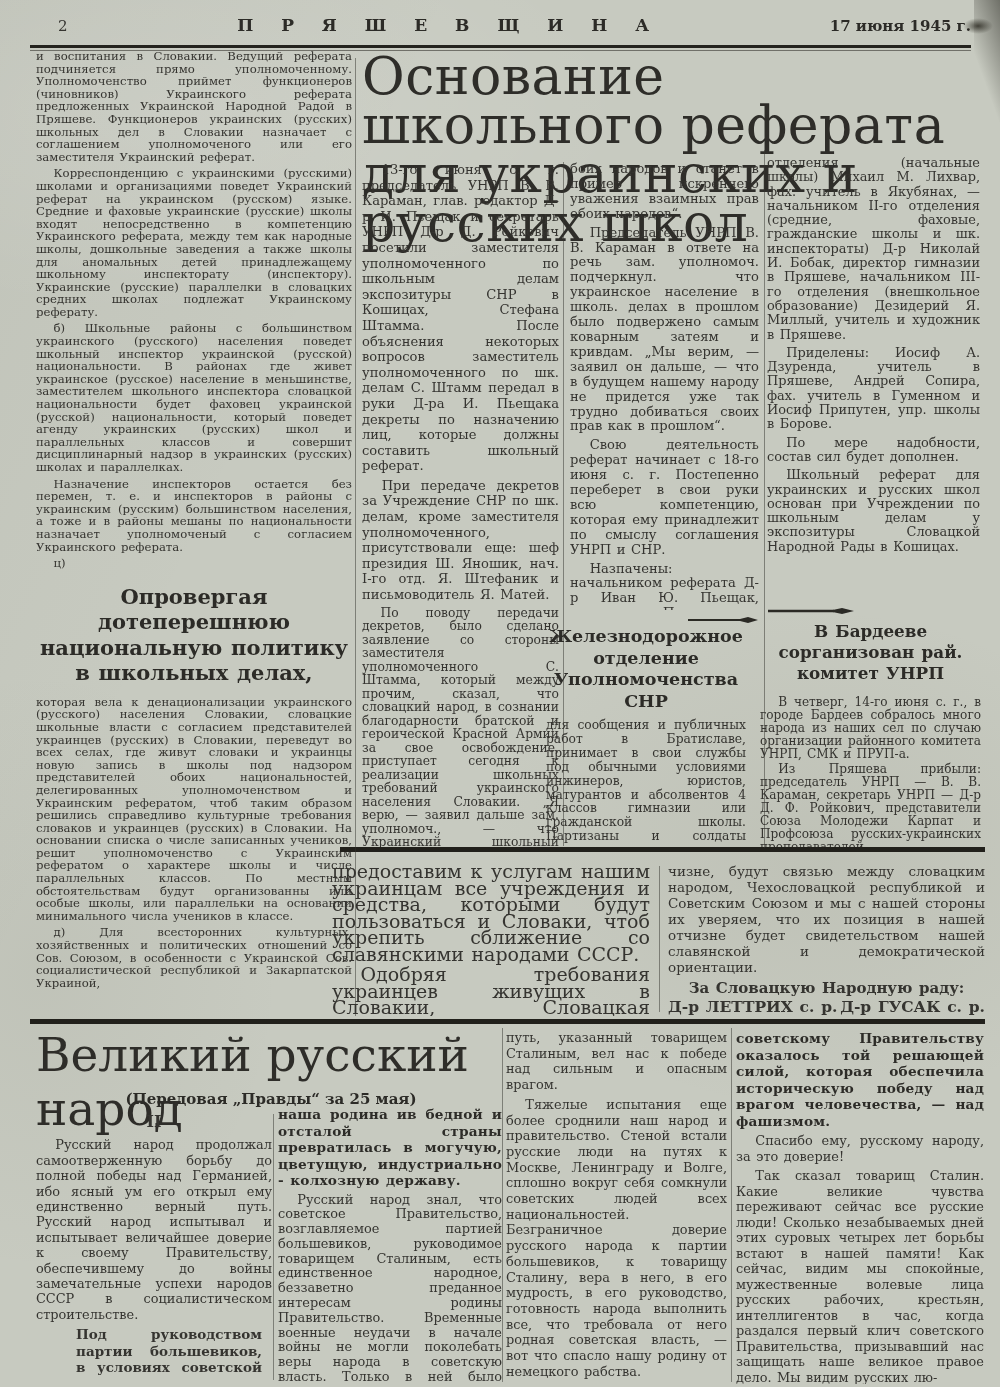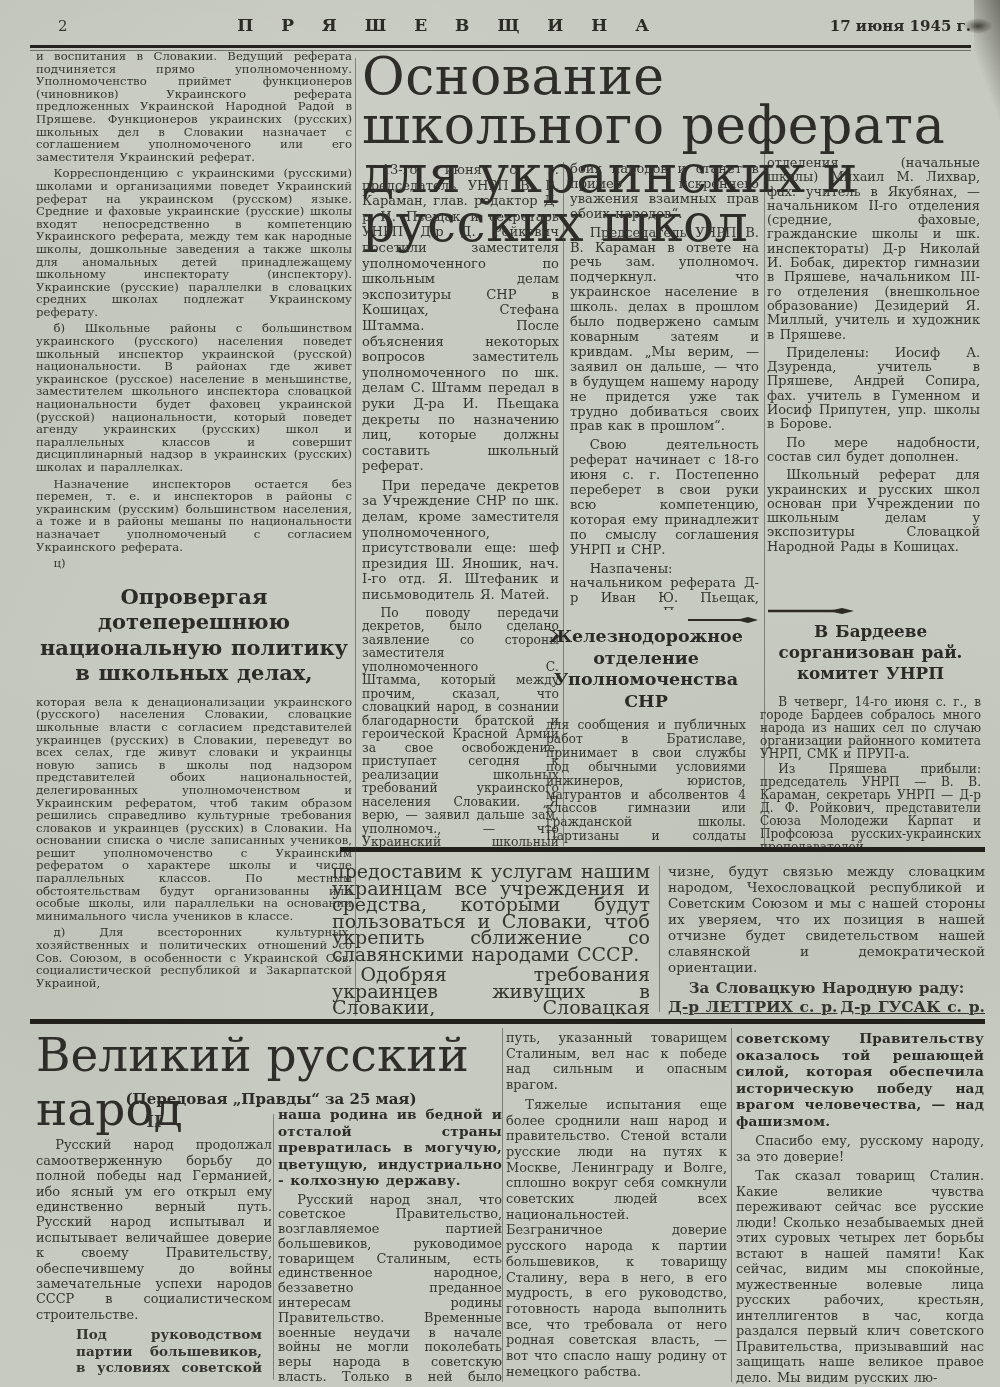--- a/index.html
+++ b/index.html
@@ -35,21 +35,21 @@
   .sec-head{font-weight:bold;text-align:center;color:#2c2b27;margin:0 0 7px;}
   .railway{left:546px;top:626px;width:200px;height:218px;font-size:12.3px;line-height:13.9px;}
   .railway .sec-head{font-size:17.5px;line-height:21.5px;}
   .bardeyev{left:760px;top:621px;width:221px;height:228px;font-size:12.1px;line-height:13px;}
   .bardeyev .sec-head{font-size:16.8px;line-height:21px;margin-bottom:12px;}
   .bardeyev p{margin-bottom:2px;}
   
   .bm-left{left:332px;top:863px;width:318px;height:153px;font-size:19px;line-height:16.5px;}
   .bm-right{left:668px;top:863px;width:317px;height:156px;font-size:13.5px;line-height:16px;}
   .salute{font-weight:bold;text-align:center;text-indent:0 !important;font-size:15px;margin:5px 0 3px !important;}
-  .sigs{display:flex;justify-content:space-between;font-weight:bold;font-size:15.5px;margin:0 0 4px;text-decoration:underline;}
+  .sigs{display:flex;justify-content:space-between;font-weight:bold;font-size:15.5px;margin:0 0 4px;}
   
   .rule-a{position:absolute;left:340px;top:847px;width:645px;height:5px;background:#21201b;}
   .rule-b{position:absolute;left:30px;top:1019px;width:955px;height:5px;background:#21201b;}
   .vr{position:absolute;width:1px;background:rgba(52,51,45,.5);}
   .vr1{left:355px;top:58px;height:958px;}
   .vr2{left:563px;top:162px;height:684px;}
   .vr3{left:764px;top:150px;height:698px;}
   .vrbm{left:659px;top:866px;height:146px;}
   .vra1{left:273px;top:1114px;height:266px;}
   .vra2{left:502px;top:1028px;height:354px;}

